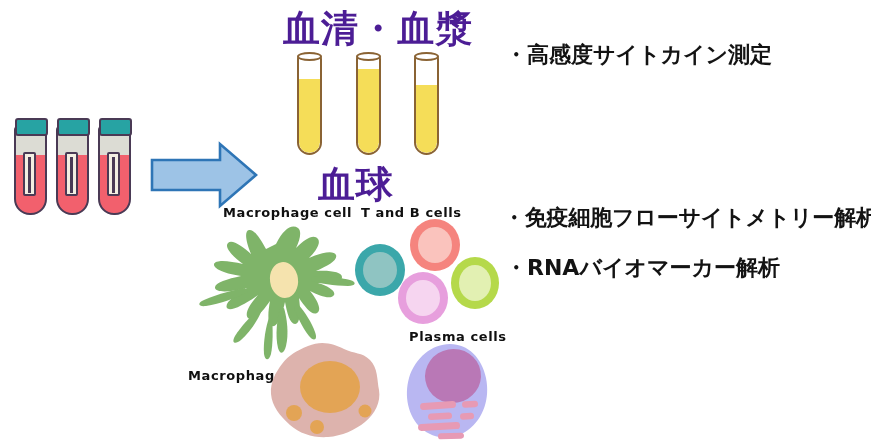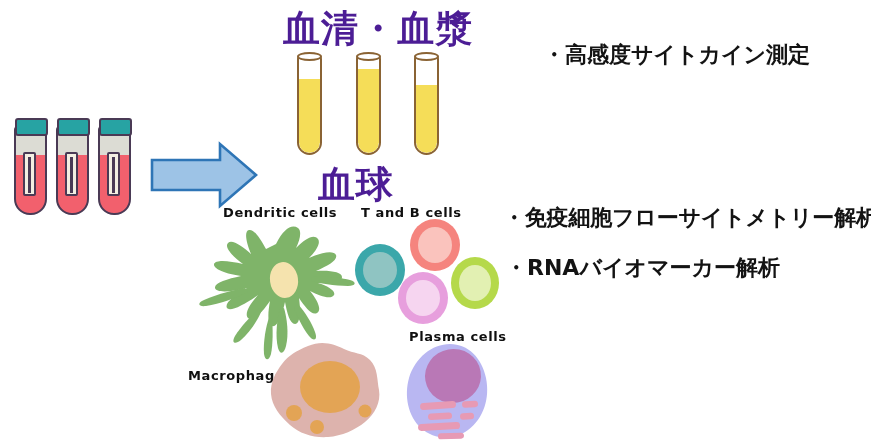--- a/index.html
+++ b/index.html
@@ -19,21 +19,21 @@
   #specimen-title{left:38px;top:68px;font-size:37px;}
   #serum-title{left:283px;top:4px;font-size:37px;letter-spacing:0.03em;}
   #bloodcell-title{left:318px;top:160px;font-size:37px;}
 
   
   .bullet{
     position:absolute;
     font-family:"DejaVu Sans","Liberation Sans",sans-serif;
     font-weight:700;color:#131313;white-space:nowrap;
   }
-  #b0{left:505px;top:40px;font-size:22px;margin-left:38px;}
+  #b0{left:505px;top:40px;font-size:22px;}
   #b1{left:505px;top:92px;font-size:22px;}
   #b2{left:503px;top:203px;font-size:22px;letter-spacing:-0.2px;}
   #b3{left:505px;top:253px;font-size:22px;}
   #b4{left:505px;top:303px;font-size:22px;}
 
   
   .cap{
     position:absolute;
     font-family:"DejaVu Sans","Liberation Sans",sans-serif;
     font-weight:600;color:#101010;white-space:nowrap;font-size:13px;
@@ -152,21 +152,21 @@
     <div class="glass">
       <div class="fill" style="height:72%"></div>
     </div>
     <div class="rim"></div>
   </div>
 
   <div class="bullet" id="b0">・高感度サイトカイン測定</div>
   <div class="bullet" id="b2">・免疫細胞フローサイトメトリー解析</div>
   <div class="bullet" id="b3">・RNAバイオマーカー解析</div>
 
-  <div class="cap" id="cap-dendritic">Dendritic cells</div>
+  <div class="cap" id="cap-dendritic">Macrophage cell</div>
   <div class="cap" id="cap-tb">T and B cells</div>
   <div class="cap" id="cap-plasma">Plasma cells</div>
   <div class="cap" id="cap-macrophage">Macrophage</div>
 
   <svg class="abs" id="dendritic-cell" width="175" height="140" viewBox="0 0 175 140">
     <g fill="#7fb469">
       <path d="M88 22
                C 96 6, 104 2, 110 6 C 114 9, 112 18, 108 26
                C 118 16, 126 12, 130 17 C 133 21, 128 29, 121 36
                C 134 30, 146 28, 148 33 C 150 38, 140 44, 128 49

